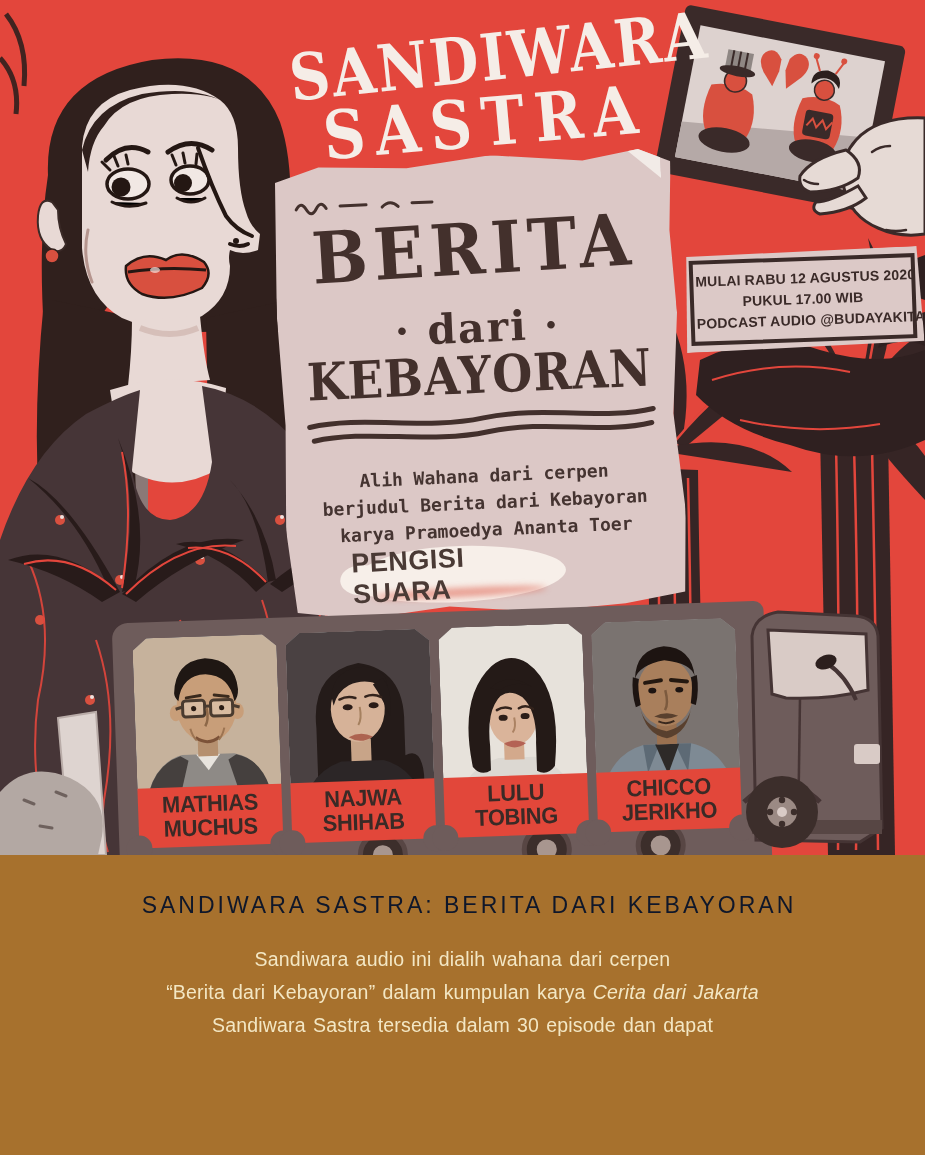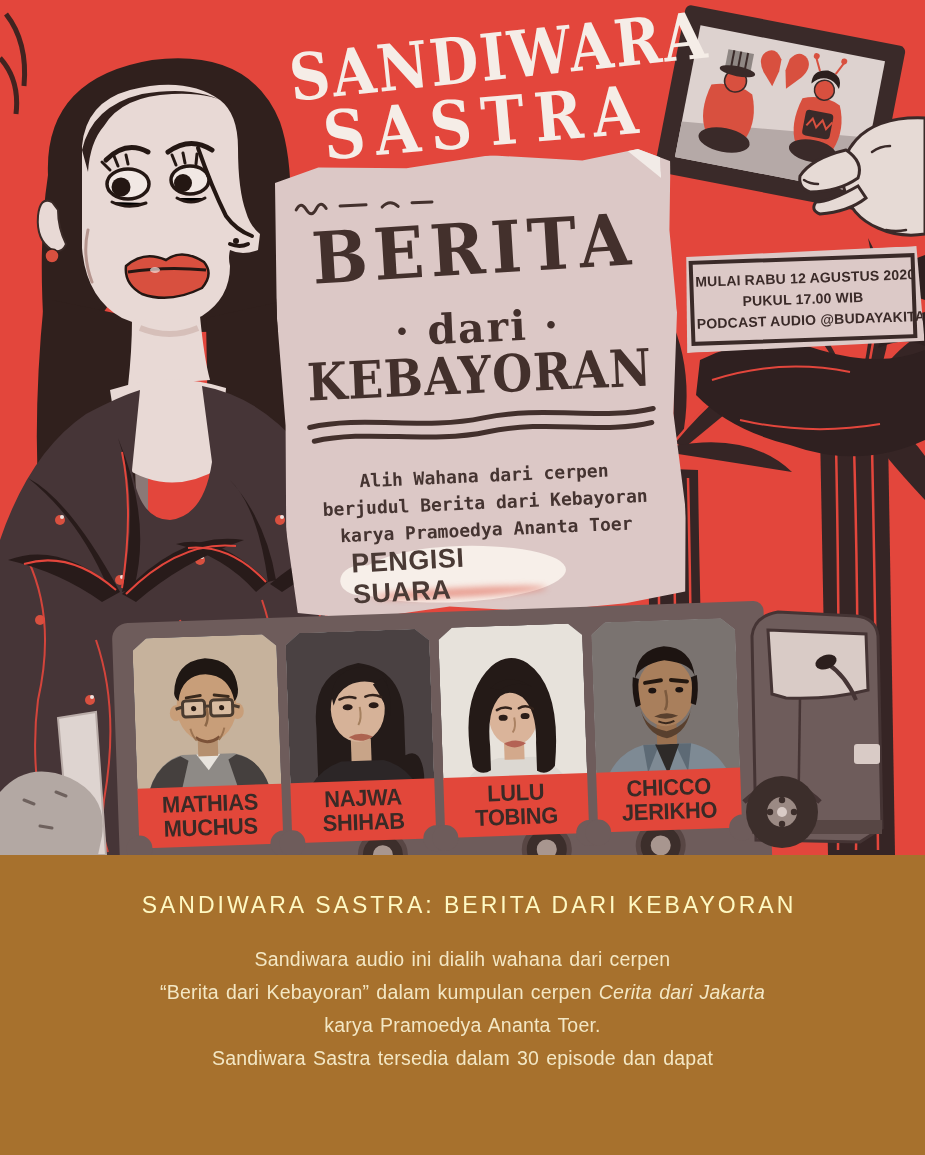--- a/index.html
+++ b/index.html
@@ -69,21 +69,21 @@
   .plate{position:relative;width:144px;height:60px;margin-top:-2px;background:#e2473a;
          text-align:center;padding-top:5px;box-sizing:border-box;}
   .plate span{display:block;font-weight:bold;font-size:23px;line-height:24px;
          color:#3a2a26;letter-spacing:-0.3px;transform:scaleX(0.95);}
   .notch{position:absolute;bottom:-13px;width:26px;height:26px;border-radius:50%;background:#6e5c5b;}
   .notch.l{left:-13px;} .notch.r{right:-13px;}
 
   
   .caption{position:absolute;left:0;top:855px;width:925px;height:300px;
            background:#a7712d;text-align:center;color:#f3e7c4;}
-  .caption h2{margin:37px 0 0 13px;font-weight:normal;font-size:23px;letter-spacing:3px;color:#fef9c3;}
+  .caption h2{margin:37px 0 0 13px;font-weight:normal;font-size:23px;letter-spacing:3px;color:#0f172a;}
   .caption p{margin:24px 0 1px 0;font-size:19.5px;line-height:33px;letter-spacing:0.2px;word-spacing:1.5px;}
   .cap-line{display:block;}
   .cap-italic{}
 </style>
 </head>
 <body>
 
 <div class="stage">
 
   <section class="poster">
@@ -517,19 +517,18 @@
     <div class="badge">
       <span>PENGISI SUARA</span>
     </div>
 
   </section>
 
   <section class="caption">
     <h2>SANDIWARA SASTRA: BERITA DARI KEBAYORAN</h2>
     <p>
       <span class="cap-line">Sandiwara audio ini dialih wahana dari cerpen</span>
-      <span class="cap-line"><span>“Berita dari Kebayoran” dalam kumpulan cerpen </span><em class="cap-italic">Cerita dari Jakarta</em></span>
-      <span class="cap-line">karya Pramoedya Ananta Toer.</span>
+      <span class="cap-line"><span>“Berita dari Kebayoran” dalam kumpulan karya </span><em class="cap-italic">Cerita dari Jakarta</em></span>
       <span class="cap-line">Sandiwara Sastra tersedia dalam 30 episode dan dapat</span>
     </p>
   </section>
 
 </div>
 
 </body></html>

